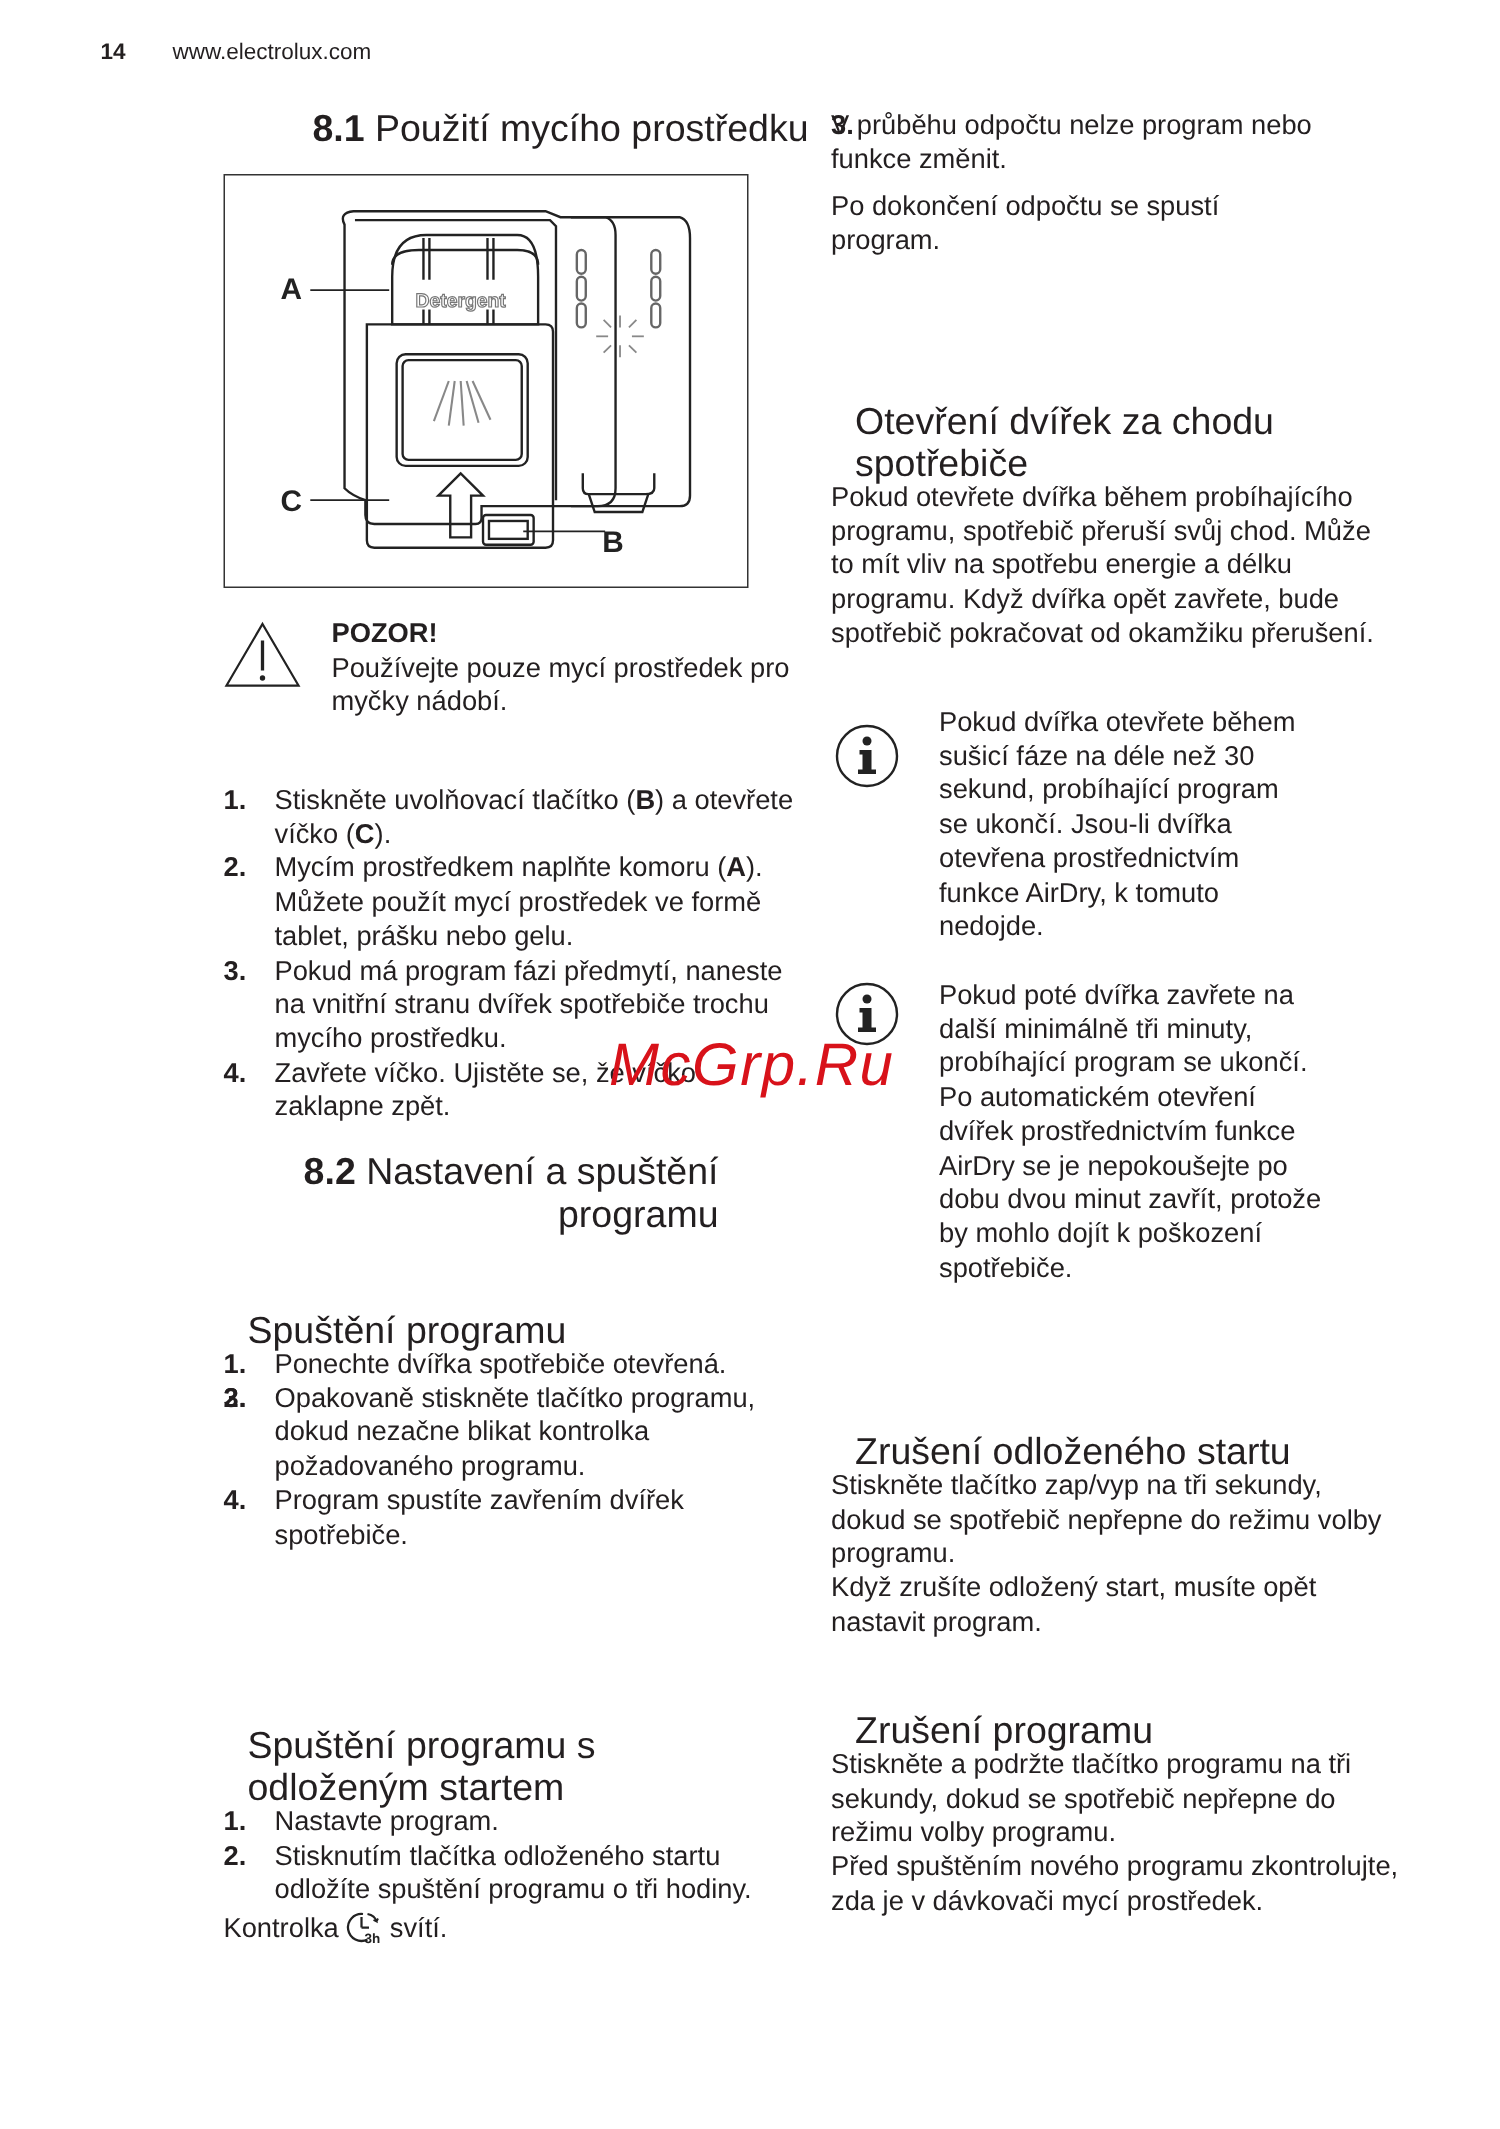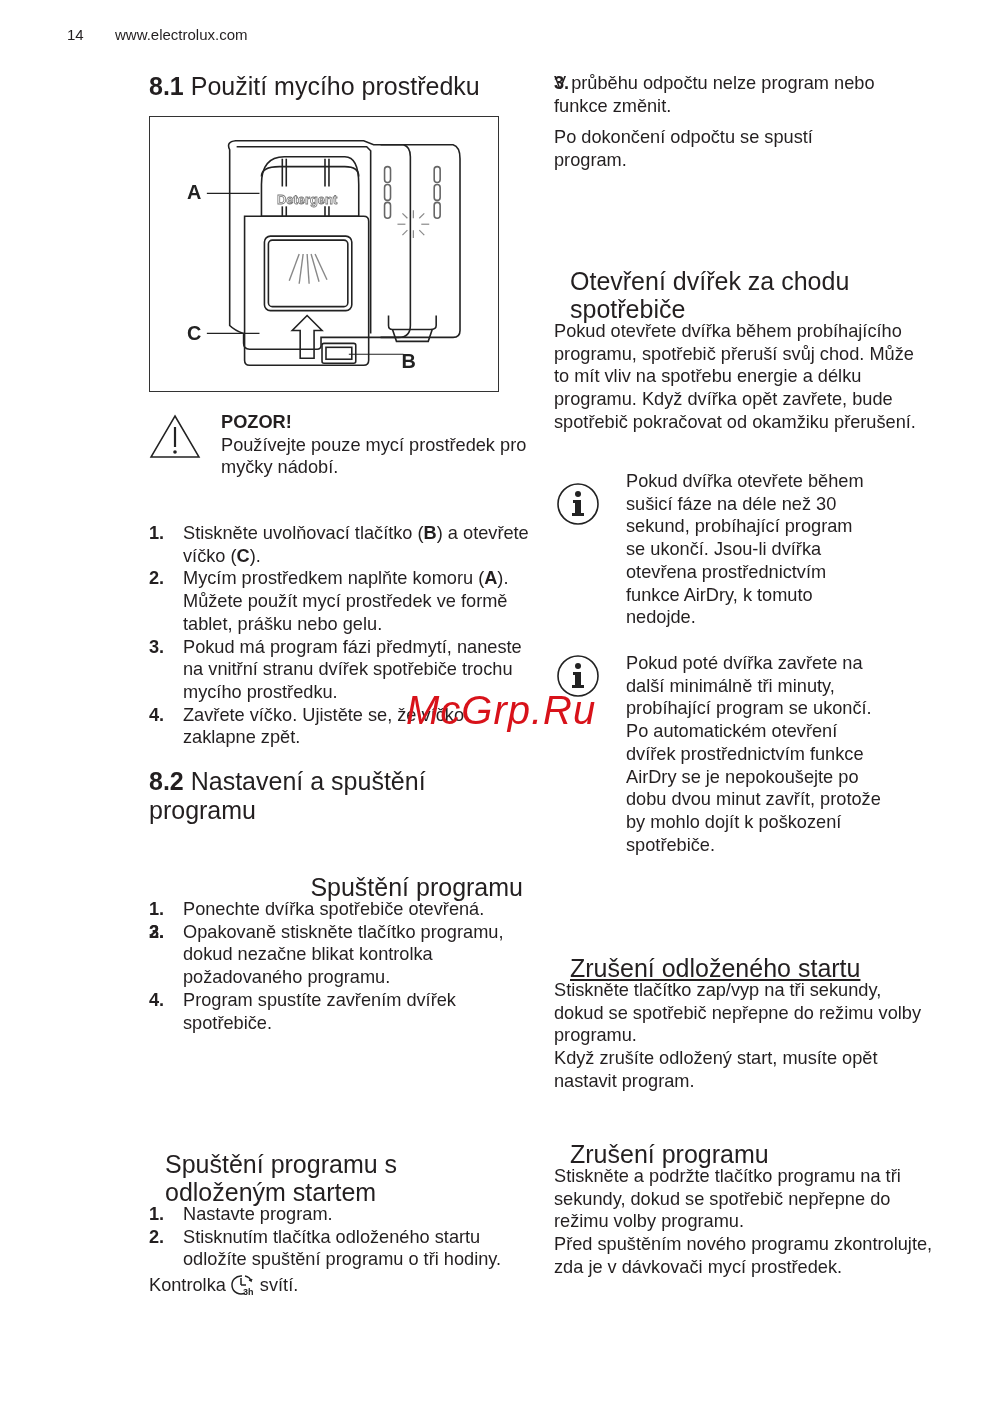--- a/index.html
+++ b/index.html
@@ -1,28 +1,28 @@
 <!DOCTYPE html>
 <html><head>
   <meta charset="utf-8">
   <style>
     html, body { margin: 0; padding: 0; background: #ffffff; }
     body {
       width: 1000px; height: 1419px; position: relative; overflow: hidden;
       font-family: "Liberation Sans", sans-serif; color: #231f20;
     }
     .abs { position: absolute; }
-    .hdr-num { left: 67px; top: 26px; font-size: 15px; font-weight: normal; }
+    .hdr-num { left: 67px; top: 26px; font-size: 15px; font-weight: bold; }
     .hdr-url { left: 115px; top: 26px; font-size: 15px; font-weight: normal; }
 
     .col { position: absolute; width: 390px; }
     .colL { left: 149px; }
     .colR { left: 554px; }
 
-    h1.sec { margin: 0; font-weight: normal; font-size: 25px; line-height: 29px; }
+    h1.sec { margin: 0; font-weight: normal; font-size: 25px; line-height: 29px; text-align: right; }
     h1.sec b { font-weight: bold; }
     h2.sub { margin: 16px; font-weight: normal; font-size: 25px; line-height: 28px; }
 
     .p { font-size: 18.2px; line-height: 22.7px; margin: 0; }
     ol.steps { list-style: none; margin: 0; padding: 0; }
     ol.steps li { position: relative; padding-left: 34px; font-size: 18.2px; line-height: 22.7px; }
     ol.steps li .n { position: absolute; left: 0; top: 0; font-weight: bold; }
 
     .figure {
       position: absolute; left: 149px; top: 116px; width: 350px; height: 276px;
@@ -142,21 +142,21 @@
     <li><span class="n">2.</span><span>Mycím prostředkem naplňte komoru (</span><b>A</b><span>). Můžete použít mycí prostředek ve formě tablet, prášku nebo gelu.</span></li>
     <li><span class="n">3.</span><span>Pokud má program fázi předmytí, naneste na vnitřní stranu dvířek spotřebiče trochu mycího prostředku.</span></li>
     <li><span class="n">4.</span><span>Zavřete víčko. Ujistěte se, že víčko zaklapne zpět.</span></li>
   </ol>
 </div>
 
 <div class="col colL" style="top:767px; width:330px;">
   <h1 class="sec"><b>8.2</b> <span>Nastavení a spuštění programu</span></h1>
 </div>
 
-<div class="col colL" style="top:857px;text-align:right;">
+<div class="col colL" style="top:857px;">
   <h2 class="sub">Spuštění programu</h2>
 </div>
 
 <div class="col colL" style="top:898px;">
   <ol class="steps">
     <li><span class="n">1.</span><span>Ponechte dvířka spotřebiče otevřená.</span></li>
     <li><span class="n">2.</span></li>
     <li><span class="n">3.</span><span>Opakovaně stiskněte tlačítko programu, dokud nezačne blikat kontrolka požadovaného programu.</span></li>
     <li><span class="n">4.</span><span>Program spustíte zavřením dvířek spotřebiče.</span></li>
   </ol>
@@ -214,21 +214,21 @@
     <circle cx="22" cy="22" r="20" fill="none" stroke="#222" stroke-width="1.6"></circle>
     <circle cx="22" cy="12" r="3" fill="#222"></circle>
     <path d="M17 18 L25 18 L25 31 L28 31 L28 34 L16 34 L16 31 L19 31 L19 21 L17 21 Z" fill="#222"></path>
   </svg>
   <div class="info-text">
     <p class="p" style="width:260px;">Pokud poté dvířka zavřete na další minimálně tři minuty, probíhající program se ukončí.</p>
     <p class="p" style="width:260px;">Po automatickém otevření dvířek prostřednictvím funkce AirDry se je nepokoušejte po dobu dvou minut zavřít, protože by mohlo dojít k poškození spotřebiče.</p>
   </div>
 </div>
 
-<div class="col colR" style="top:938px;text-decoration:underline;">
+<div class="col colR" style="top:938px;">
   <h2 class="sub">Zrušení odloženého startu</h2>
 </div>
 <div class="col colR" style="top:979px; width:380px;">
   <p class="p">Stiskněte tlačítko zap/vyp na tři sekundy, dokud se spotřebič nepřepne do režimu volby programu.</p>
   <p class="p">Když zrušíte odložený start, musíte opět nastavit program.</p>
 </div>
 
 <div class="col colR" style="top:1124px;">
   <h2 class="sub">Zrušení programu</h2>
 </div>

